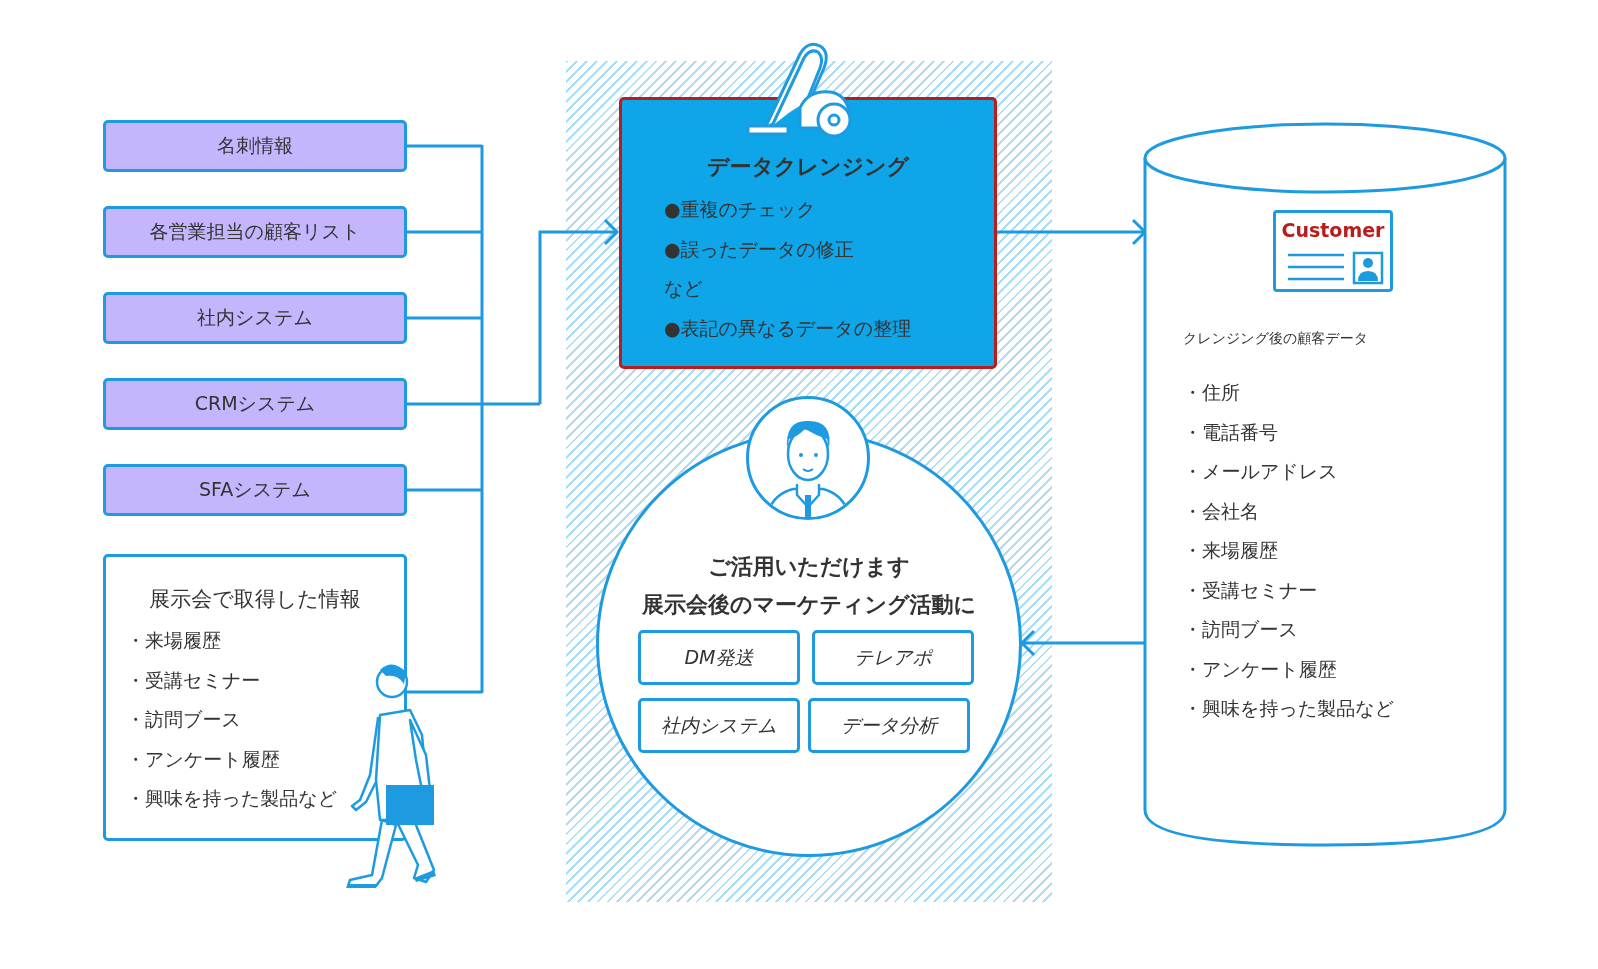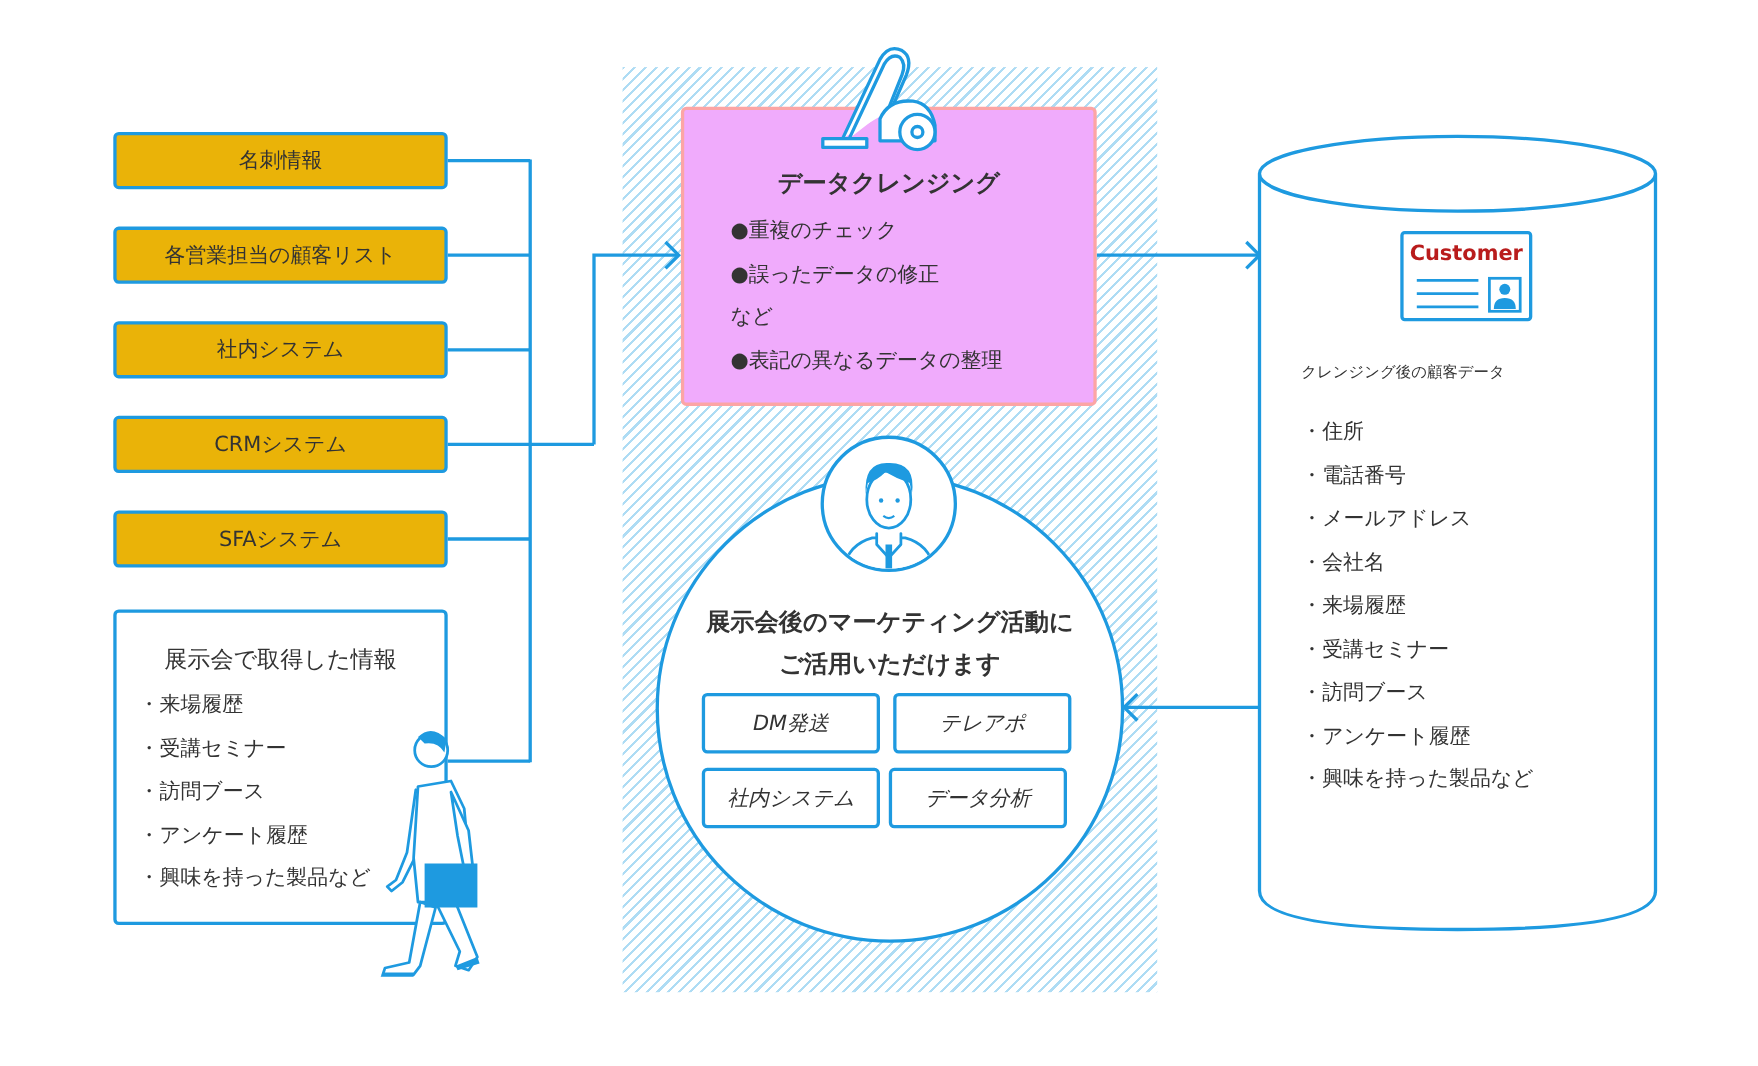--- a/index.html
+++ b/index.html
@@ -5,37 +5,37 @@
     html, body { margin: 0; padding: 0; background: #ffffff; }
     body {
       width: 1598px; height: 969px; position: relative; overflow: hidden;
       font-family: "DejaVu Sans", "Liberation Sans", sans-serif;
       color: #333333;
     }
     .abs { position: absolute; }
     .src-box {
       position: absolute; left: 103px; width: 304px; height: 52px;
       border: 3px solid #1e9ae0; border-radius: 5px; box-sizing: border-box;
-      background: #eab308; display: flex; align-items: center; justify-content: center;
+      background: #c4b5fd; display: flex; align-items: center; justify-content: center;
       font-size: 19px; color: #333;
     }
     .expo-box {
       position: absolute; left: 103px; top: 554px; width: 304px; height: 287px;
       border: 3px solid #1e9ae0; border-radius: 5px; box-sizing: border-box; background: #fff; padding-left: 20px;
     }
     .expo-title { position: absolute; left: 0; width: 100%; top: 28px; text-align: center; font-size: 21px; }
     .list { position: absolute; list-style: none; margin: 0; padding: 0; }
     .list li { font-size: 19px; line-height: 39.5px; white-space: nowrap; }
     .hatch {
       position: absolute; left: 566px; top: 61px; width: 486px; height: 841px;
       background: repeating-linear-gradient(135deg, #aedcf4 0px, #aedcf4 2px, #ffffff 2px, #ffffff 7px);
     }
     .cleanse-box {
       position: absolute; left: 619px; top: 97px; width: 378px; height: 272px;
-      border: 3px solid #fca5a5; border-radius: 5px; box-sizing: border-box; background: #f0abfc;
+      border: 3px solid #b91c1c; border-radius: 5px; box-sizing: border-box; background: #0ea5e9;
     }
     .cleanse-title { position: absolute; left: 0; width: 100%; top: 52px; text-align: center; font-size: 22px; font-weight: bold; }
     .circle {
       position: absolute; left: 596px; top: 431px; width: 426px; height: 426px;
       border: 3px solid #1e9ae0; border-radius: 50%; box-sizing: border-box; background: #fff;
     }
     .avatar {
       position: absolute; left: 746px; top: 396px; width: 124px; height: 124px;
       border: 3px solid #1e9ae0; border-radius: 50%; box-sizing: border-box; background: #fff; overflow: hidden;
     }
@@ -146,22 +146,22 @@
       <ellipse cx="59" cy="55" rx="20" ry="26"></ellipse>
     </g>
     <path d="M38 50 Q36 20 60 22 Q84 22 80 50 L78 40 Q66 36 56 30 Q48 38 40 40 Z" fill="#1e9ae0"></path>
     <rect x="56" y="96" width="6" height="22" fill="#1e9ae0"></rect>
     <circle cx="52" cy="56" r="2" fill="#1e9ae0"></circle>
     <circle cx="67" cy="56" r="2" fill="#1e9ae0"></circle>
     <path d="M54 70 Q59 74 64 70" stroke="#1e9ae0" stroke-width="2" fill="none"></path>
   </svg>
 </div>
 <div class="circle-title">
+  <div>ご活用いただけます</div>
   <div>展示会後のマーケティング活動に</div>
-  <div>ご活用いただけます</div>
 </div>
 <div class="act-btn" style="left:638px; top:630px">
     <span>DM発送</span>
   </div>
 <div class="act-btn" style="left:812px; top:630px">
     <span>テレアポ</span>
   </div>
 <div class="act-btn" style="left:638px; top:698px">
     <span>社内システム</span>
   </div>

